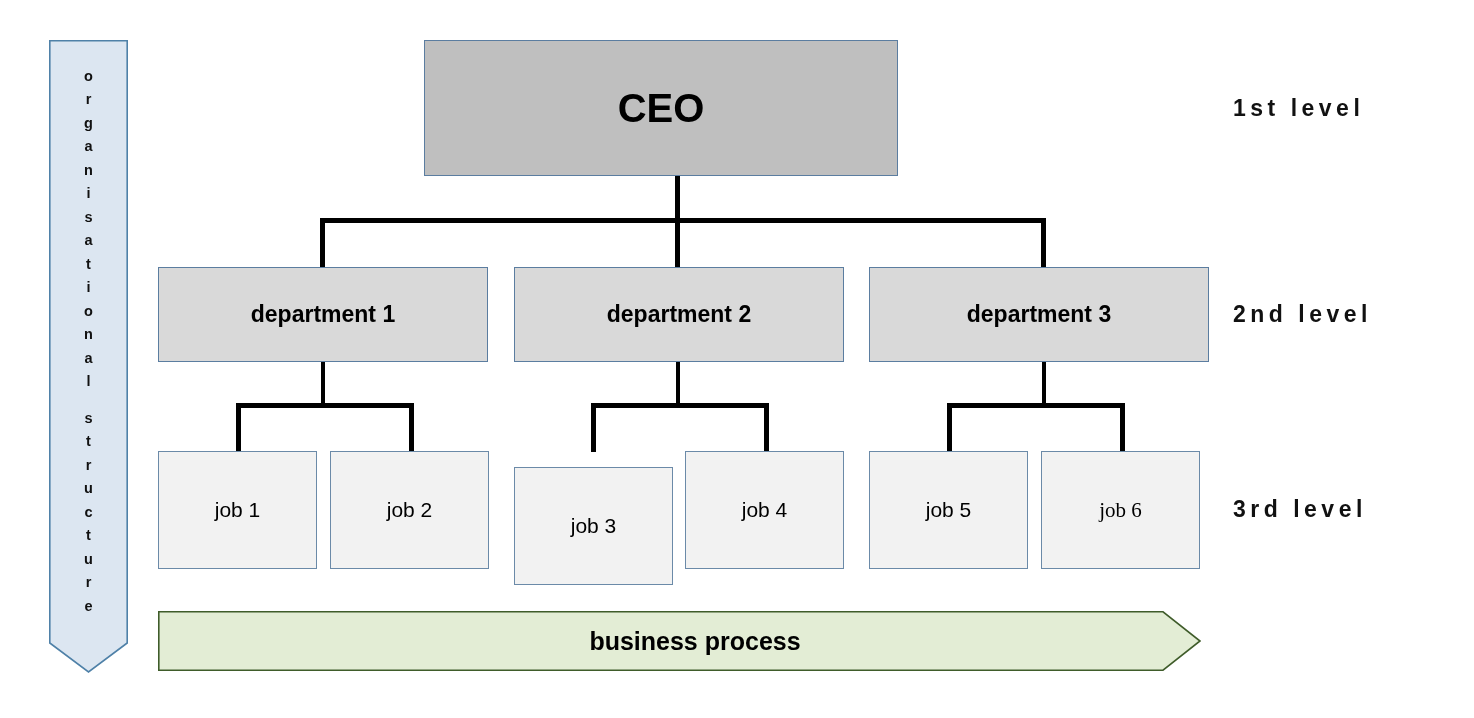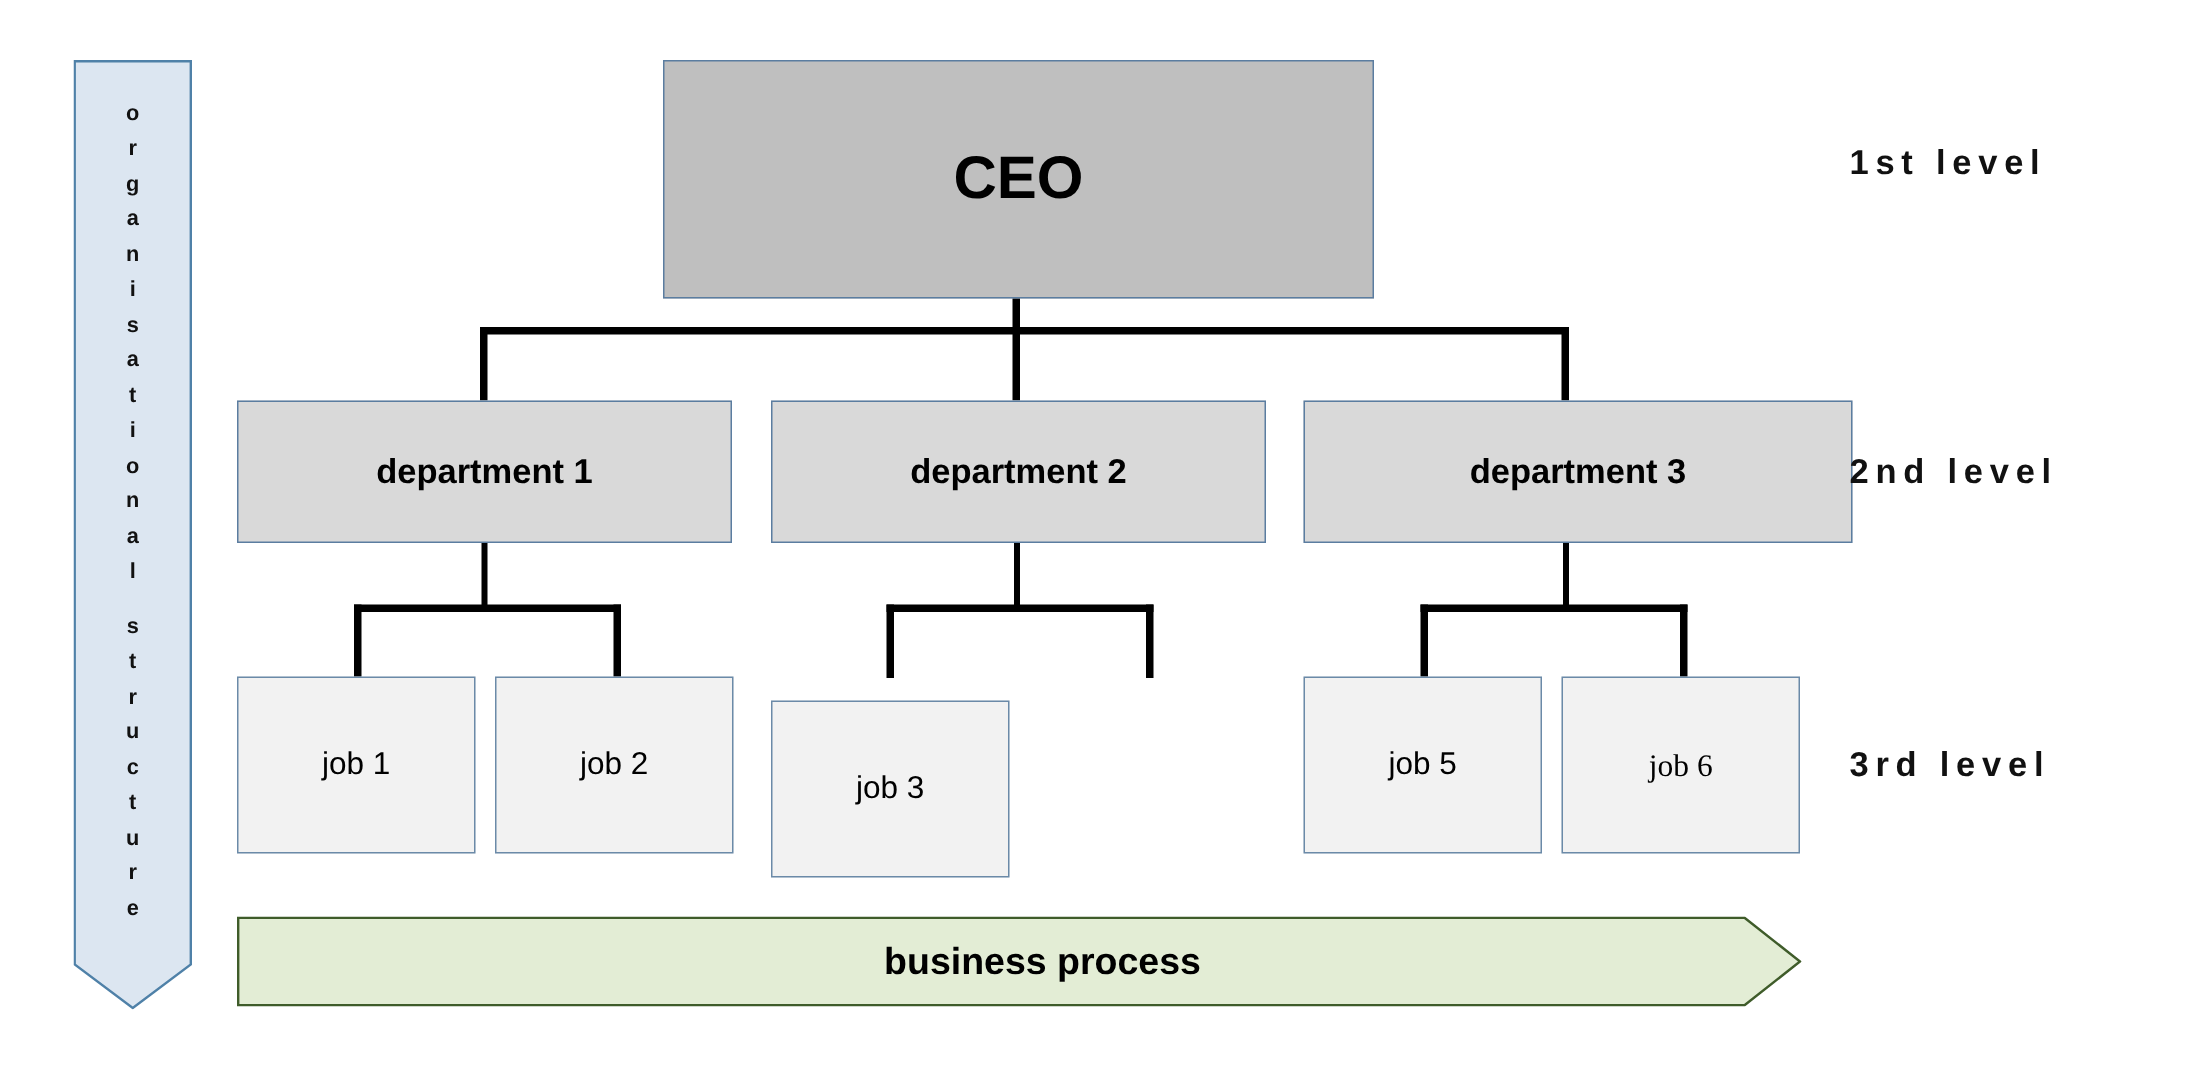--- a/index.html
+++ b/index.html
@@ -168,29 +168,30 @@
   <div class="line" style="left:676px; top:361px; width:4px; height:45px;"></div>
   <div class="line" style="left:591px; top:403px; width:178px; height:5px;"></div>
   <div class="line" style="left:591px; top:403px; width:5px; height:49px;"></div>
   <div class="line" style="left:764px; top:403px; width:5px; height:49px;"></div>
 
   <div class="line" style="left:1042px; top:361px; width:4px; height:45px;"></div>
   <div class="line" style="left:947px; top:403px; width:178px; height:5px;"></div>
   <div class="line" style="left:947px; top:403px; width:5px; height:49px;"></div>
   <div class="line" style="left:1120px; top:403px; width:5px; height:49px;"></div>
 
-  <div class="node node-ceo" style="left:442px; top:40px; width:474px; height:159px;">CEO</div>
+  <div class="node node-ceo" style="left:424px; top:40px; width:474px; height:136px;">CEO</div>
 
   <div class="node node-dept" style="left:158px; top:267px; width:330px; height:95px;">department 1</div>
   <div class="node node-dept" style="left:514px; top:267px; width:330px; height:95px;">department 2</div>
-  <div class="node node-dept" style="left:869px; top:267px; width:366px; height:95px;">department 3</div>
+  <div class="node node-dept" style="left:869px; top:267px; width:340px; height:95px;">department 3</div>
 
   <div class="node node-job" style="left:158px; top:451px; width:159px; height:118px;">job 1</div>
   <div class="node node-job" style="left:330px; top:451px; width:159px; height:118px;text-align:center;">job 2</div>
   <div class="node node-job" style="left:514px; top:467px; width:159px; height:118px;">job 3</div>
+  <div class="node node-job" style="left:685px; top:451px; width:159px; height:118px;">job 4</div>
   <div class="node node-job" style="left:869px; top:451px; width:159px; height:118px;">job 5</div>
   <div class="node node-job" style="left:1041px; top:451px; width:159px; height:118px;font-family:Liberation Serif, serif;">job 6</div>
 
   <div class="level-label" style="left:1233px; top:95px;">1st level</div>
   <div class="level-label" style="left:1233px; top:301px;">2nd level</div>
   <div class="level-label" style="left:1233px; top:496px;">3rd level</div>
 
   <div class="process-arrow">
     <svg width="1043" height="60" viewBox="0 0 1043 60">
       <polygon points="0.8,0.8 1005,0.8 1042,30 1005,59.2 0.8,59.2" fill="#e3edd5" stroke="#3f5c2a" stroke-width="1.6"></polygon>

